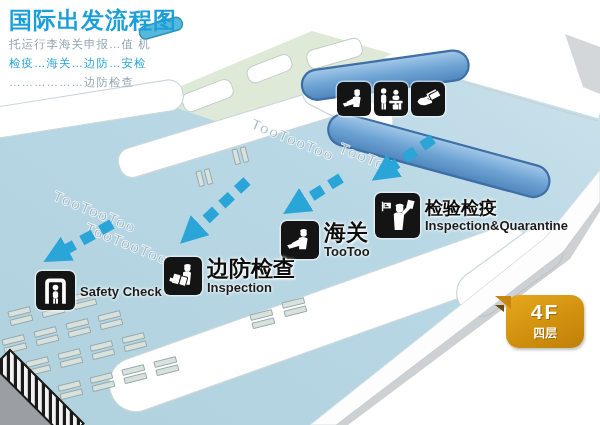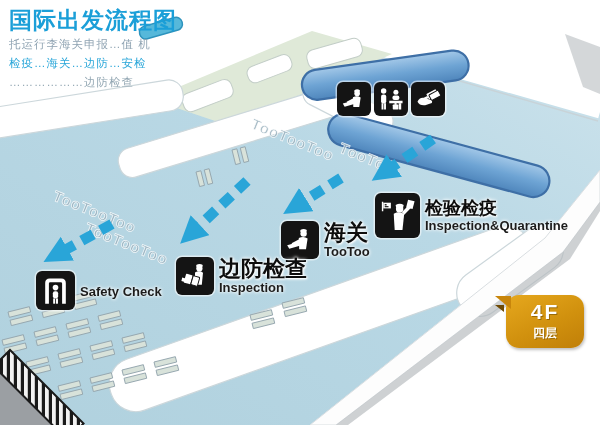--- a/index.html
+++ b/index.html
@@ -272,21 +272,21 @@
         <path d="M19 19 L9.5 24 l1.6 3.2 L20.5 23 z"></path>
           <path d="M4 26.5 l17.5 -4.8 2.6 4.2 -17.5 5 z"></path>
       </svg>
     </div>
     <div class="cp-text">
       <div class="cp-cn">海关</div>
       <div class="cp-en">TooToo</div>
     </div>
   </div>
 
-  <div class="checkpoint" style="left:176px;top:256px;">
+  <div class="checkpoint" style="left:164px;top:256px;">
     <div class="picto" style="width:38px;height:38px;">
       <svg width="32" height="32" viewBox="0 0 40 40" fill="#fff">
         <path d="M21.5 6.2 q4.3 -2.6 8.2 0 l-.5 2.6 -7.3 0 z"></path>
           <circle cx="25.5" cy="10.5" r="3.9"></circle>
         <path d="M20 15.5 q5.5 -2.8 10 .3 l-1.5 15 -8.5 0 z"></path>
         <path d="M4 22 l7.5 2.2 -1.1 4.2 -7.4 -2.2 z"></path>
         <g transform="rotate(16 15 25)">
           <rect x="7" y="19" width="8.5" height="11.5" rx="1"></rect>
           <rect x="16.2" y="19" width="8.5" height="11.5" rx="1" stroke="#141414" stroke-width="1.2"></rect>
         </g>

